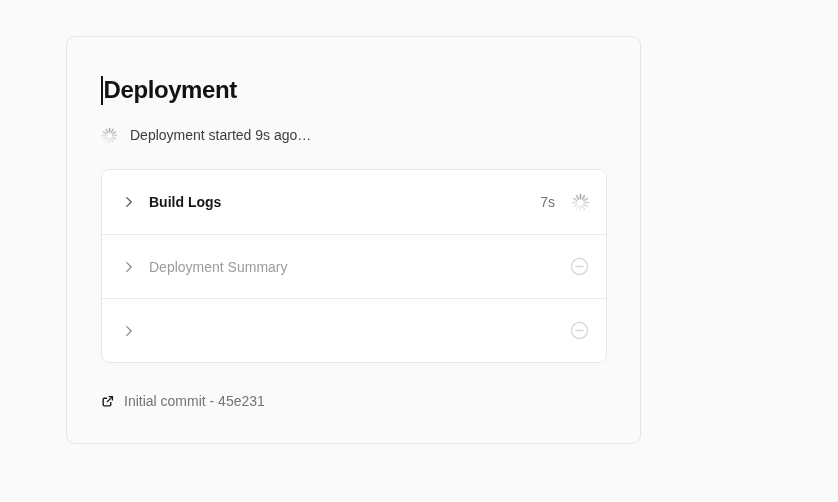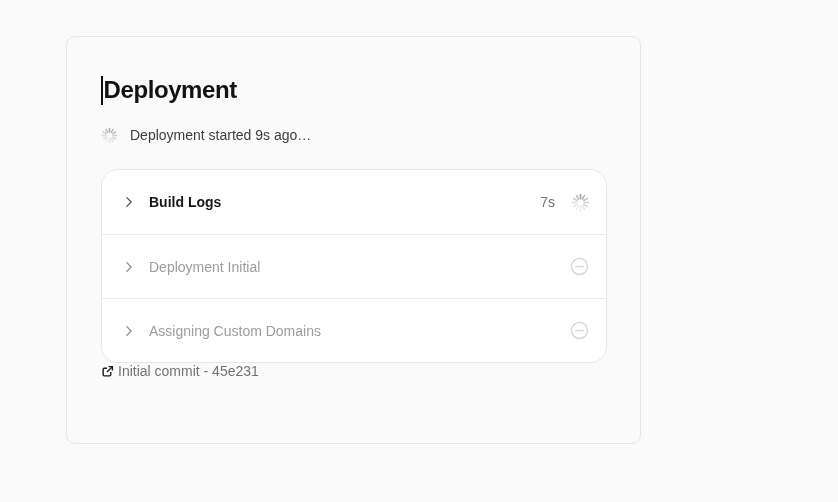--- a/index.html
+++ b/index.html
@@ -41,21 +41,21 @@
     align-items: flex-start;
     gap: 12px;
     font-size: 14px;
     color: #3d3d3d;
   }
   .spinner { color: #a6a6a6; flex: none; }
   .panel {
     margin-top: 25px;
     background: #ffffff;
     border: 1px solid #e6e6e6;
-    border-radius: 17px;
+    border-radius: 9px;
     overflow: hidden;
   }
   .row {
     height: 64px;
     display: flex;
     align-items: center;
     padding: 0 16px 0 20px;
     background: #fff;
     cursor: pointer;
   }
@@ -71,23 +71,24 @@
     margin-left: 13px;
     flex: 1;
     min-width: 0;
     white-space: nowrap;
     overflow: hidden;
   }
   .row-right { margin-left: auto; display: flex; align-items: center; gap: 16px; flex: none; }
   .duration { font-size: 14px; color: #737373; }
   .minus-icon { color: #d5d5d5; display: flex; }
   .footer {
+    margin-top: 30px;
     display: flex;
     align-items: center;
-    gap: 4px;
+    gap: 10px;
     font-size: 14px;
     color: #737373;
     width: fit-content;
     cursor: pointer;
   }
   .ext-icon { color: #1a1a1a; display: flex; flex: none; }
   svg { display: block; }
 </style>
 </head>
 <body>
@@ -159,37 +160,36 @@
         </span>
       </span>
     </div>
 
     <div class="row pending">
       <span class="chev">
         <svg width="14" height="14">
             <use href="#sym-chevron"></use>
           </svg>
       </span>
-      <span class="row-label">Deployment Initial</span>
+      <span class="row-label">Deployment Summary</span>
       <span class="row-right">
         <span class="minus-icon">
           <svg width="21" height="21">
               <use href="#sym-minus"></use>
             </svg>
         </span>
       </span>
     </div>
 
     <div class="row pending">
       <span class="chev">
         <svg width="14" height="14">
             <use href="#sym-chevron"></use>
           </svg>
       </span>
-      <span class="row-label">Assigning Custom Domains</span>
       <span class="row-right">
         <span class="minus-icon">
           <svg width="21" height="21">
               <use href="#sym-minus"></use>
             </svg>
         </span>
       </span>
     </div>
 
   </div>

